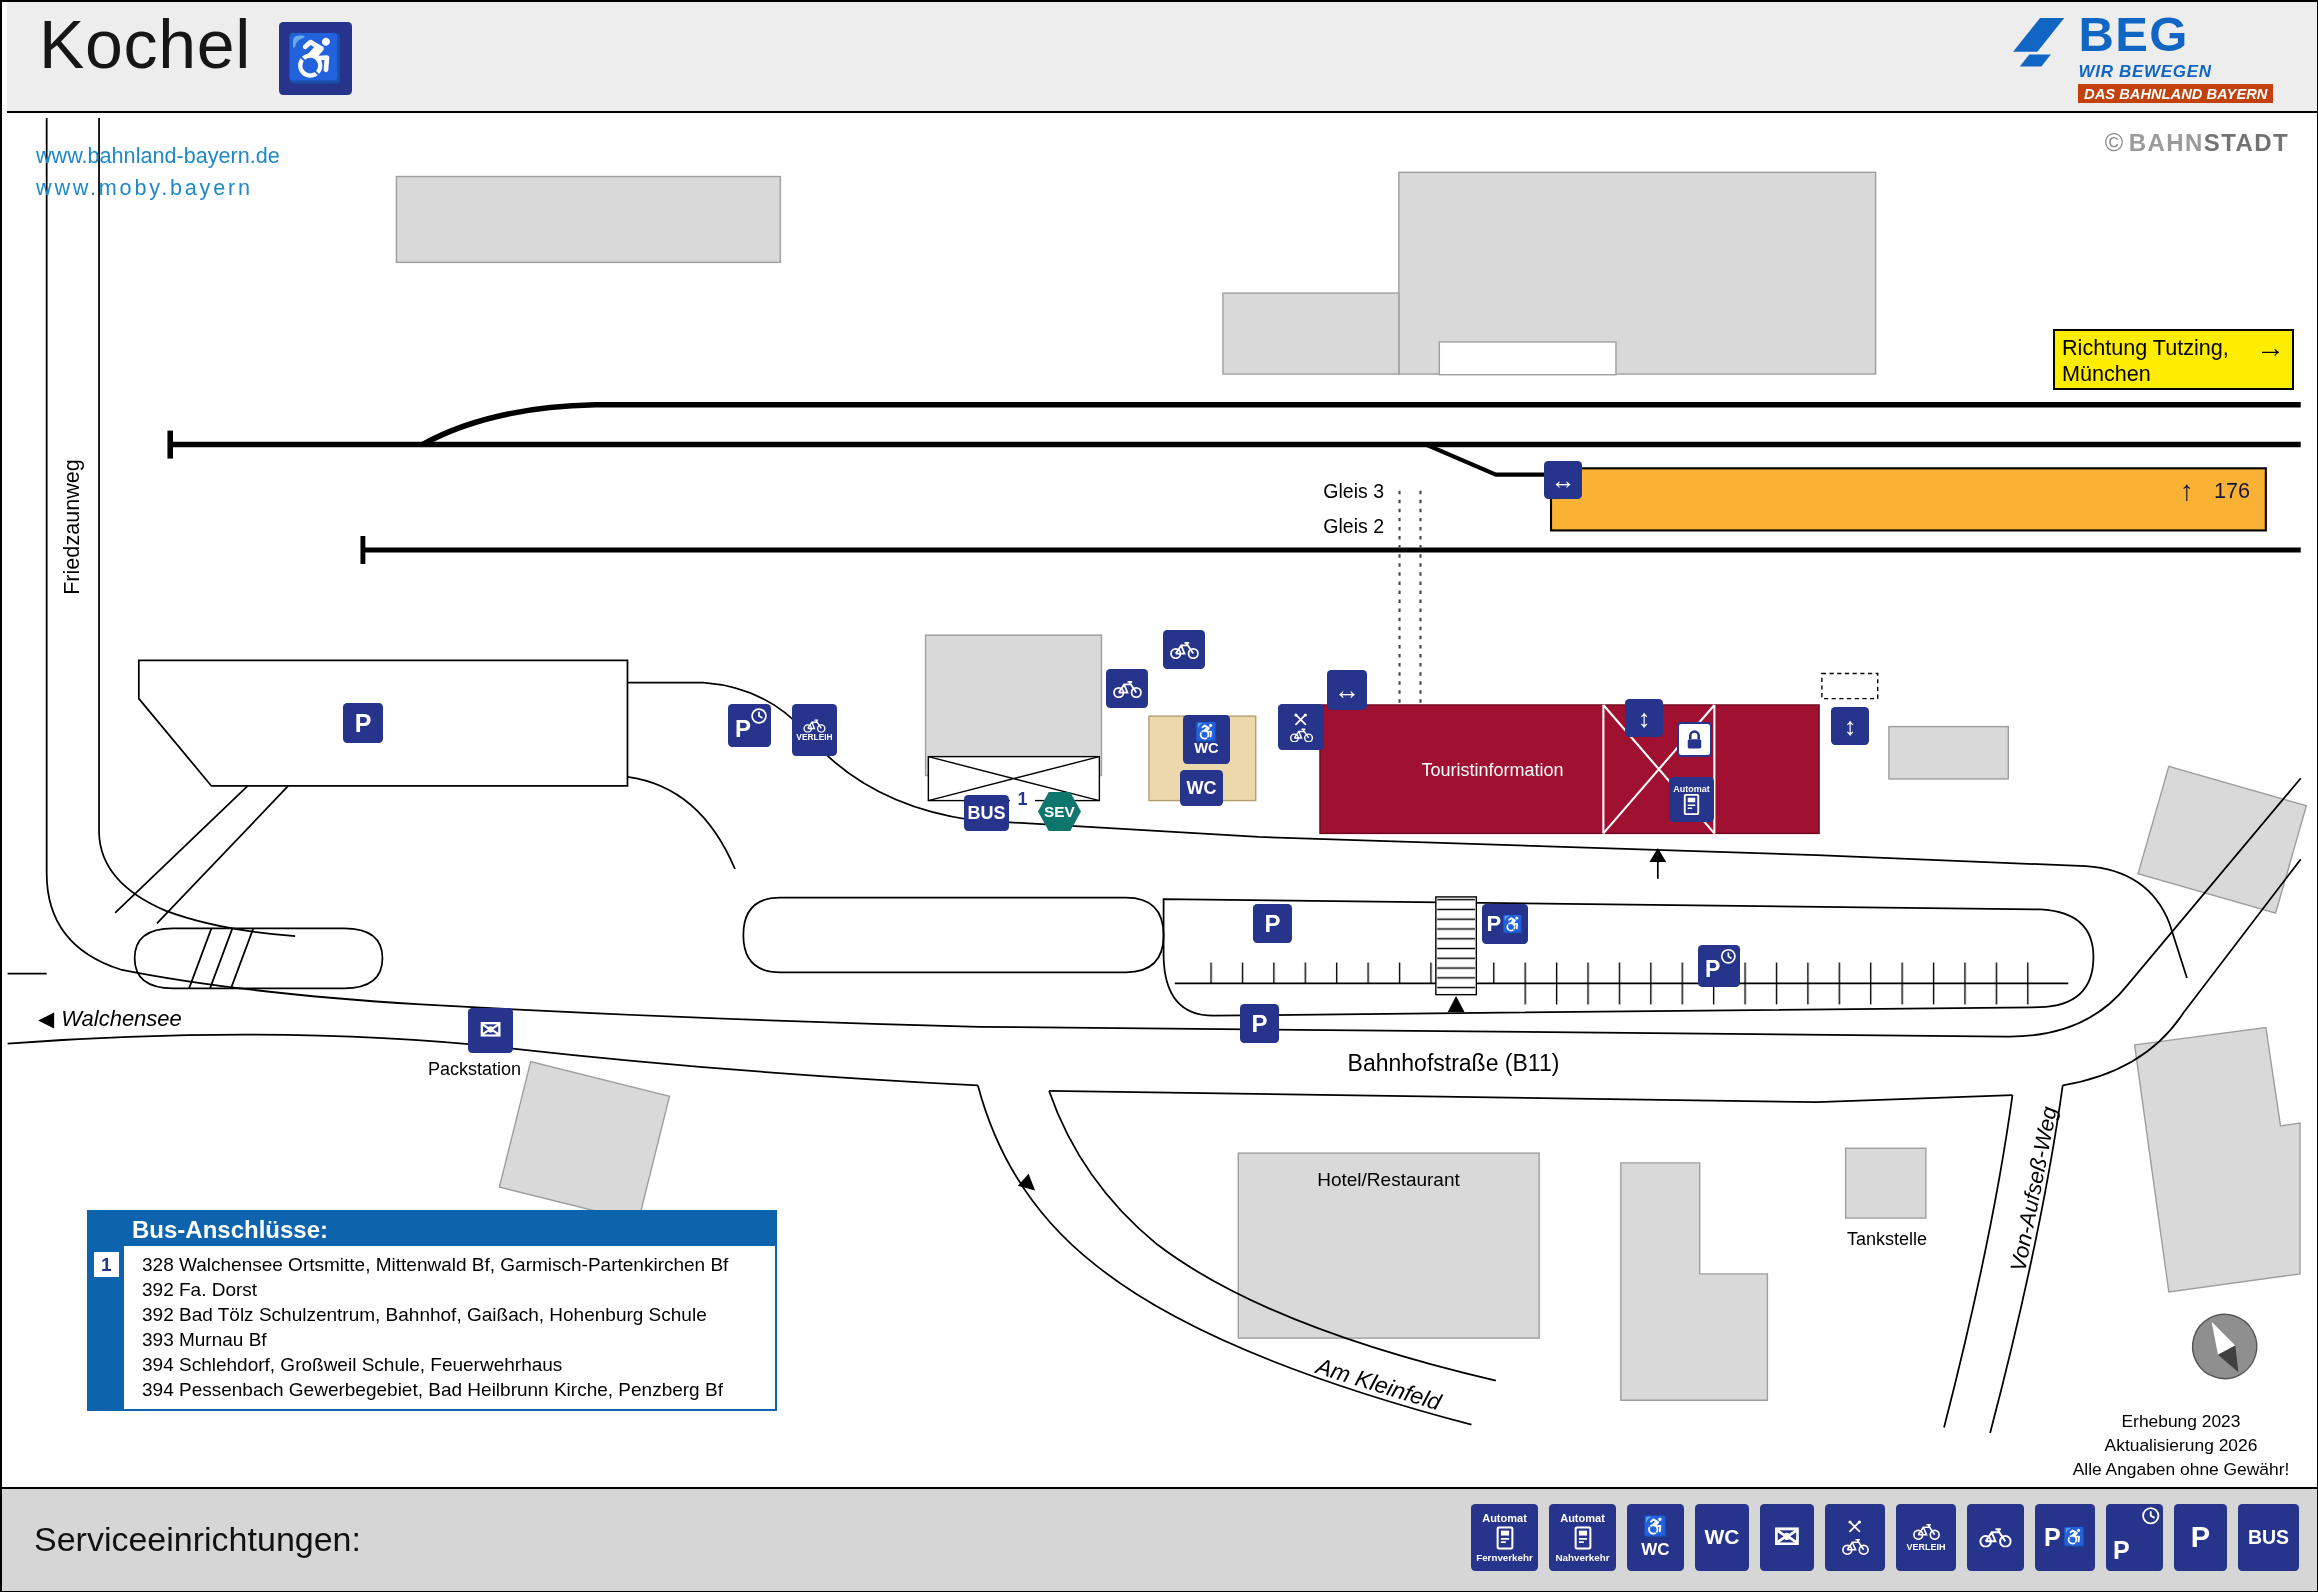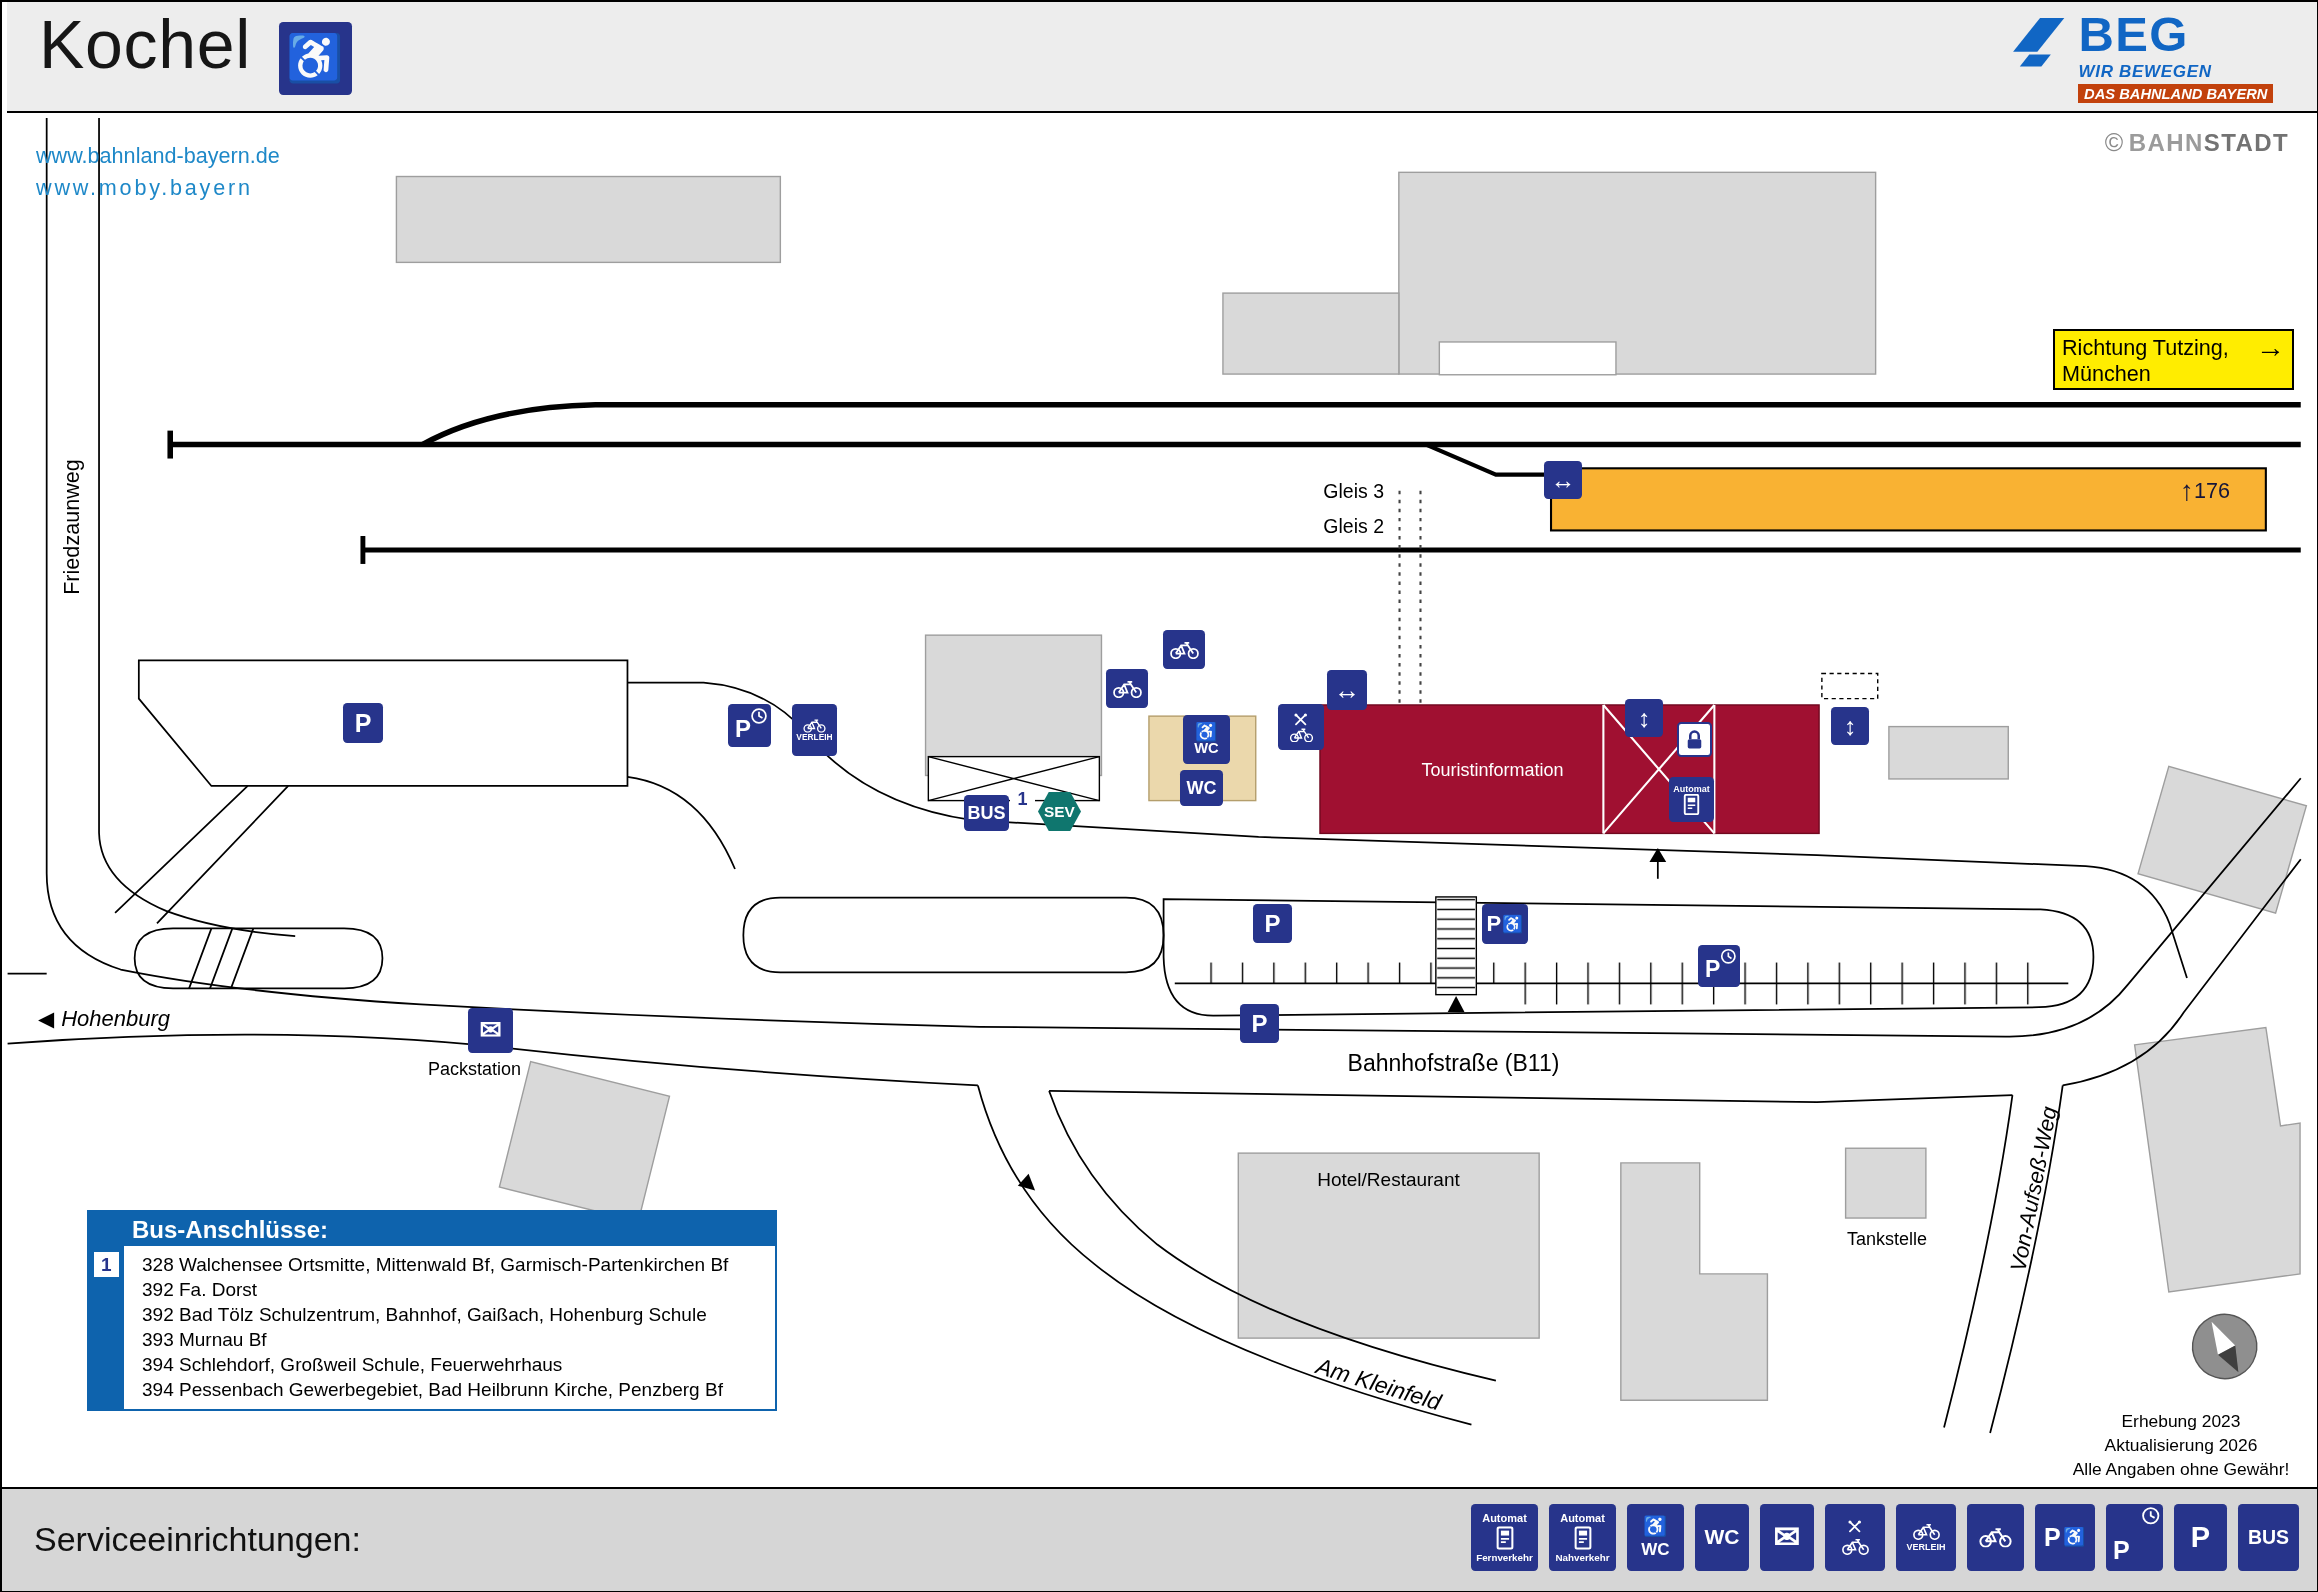--- a/index.html
+++ b/index.html
@@ -216,27 +216,27 @@
       <span>Richtung Tutzing,</span>
       <span class="arr">→</span>
     </div>
     <div><span>München</span></div>
   </div>
 
   <div class="lbl" style="left:1235px; top:478px; width:147px; text-align:right; font-size:19.5px;">Gleis 3</div>
   <div class="lbl" style="left:1235px; top:513px; width:147px; text-align:right; font-size:19.5px;">Gleis 2</div>
   <div class="lbl" style="left:2178px; top:473px; display:flex; align-items:center; color:#15153a;">
     <span style="font-size:28px; font-weight:bold;">↑</span>
-    <span style="font-size:21.6px;">176</span>
+    <span style="font-size:21.6px;margin-left:20px;">176</span>
   </div>
 
   <div class="lbl" style="left:70px; top:525px; transform:translate(-50%,-50%) rotate(-90deg); font-size:21.6px;">Friedzaunweg</div>
   <div class="lbl" style="left:36px; top:1004px; display:flex; gap:7px; align-items:center;">
     <span style="font-size:21px;">◀</span>
-    <span style="font-size:22px; font-style:italic;">Hohenburg</span>
+    <span style="font-size:22px; font-style:italic;">Walchensee</span>
   </div>
   <div class="lbl" style="left:1305px; top:1048px; width:293px; text-align:center; font-size:23px;">Bahnhofstraße (B11)</div>
   <div class="lbl" style="left:1312px; top:1369px; font-size:23px; font-style:italic; transform:rotate(17deg);">Am Kleinfeld</div>
   <div class="lbl" style="left:2032px; top:1187px; font-size:22px; font-style:italic; transform:translate(-50%,-50%) rotate(-79deg);">Von-Aufseß-Weg</div>
   <div class="lbl" style="left:1020px; top:1170px; font-size:21px; transform:rotate(42deg);">▶</div>
 
   <div class="lbl ctr" style="left:1330px; top:758px; width:321px; font-size:18px; color:#fff;">Touristinformation</div>
   <div class="lbl ctr" style="left:1236px; top:1167px; width:301px; font-size:19px;">Hotel/Restaurant</div>
   <div class="lbl ctr" style="left:1829px; top:1227px; width:112px; font-size:18px;">Tankstelle</div>
   <div class="lbl ctr" style="left:392px; top:1057px; width:161px; font-size:18px;">Packstation</div>

